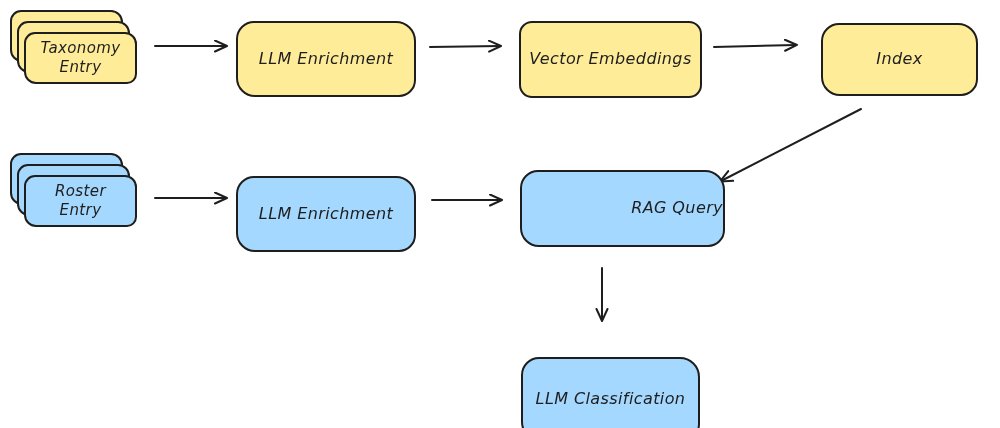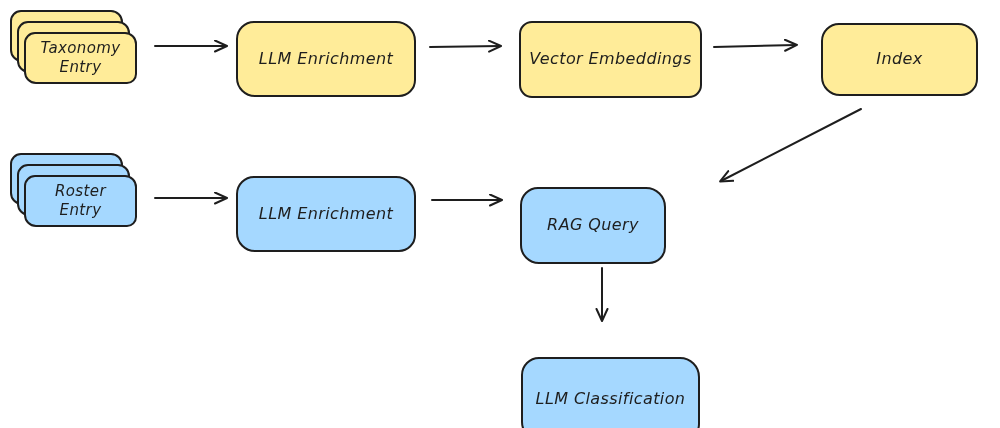--- a/index.html
+++ b/index.html
@@ -46,21 +46,21 @@
   .card .label { font-size: 15px; line-height: 1.25; }
   .card-back   { left: 0;  top: 0; }
   .card-middle { left: 7;  top: 11px; left: 7px; }
   .card-front  { left: 14px; top: 22px; }
 
   
   #node-llm-enrichment-top   { left: 236px; top: 9px;   width: 180px; height: 76px; }
   #node-vector-embeddings    { left: 519px; top: 9px;   width: 183px; height: 77px; border-radius: 13px; }
   #node-index                { left: 821px; top: 11px;  width: 157px; height: 73px; }
   #node-llm-enrichment-bottom{ left: 236px; top: 164px; width: 180px; height: 76px; }
-  #node-rag-query            { left: 520px; top: 175px; width: 146px; height: 77px; }
+  #node-rag-query            { left: 520px; top: 158px; width: 205px; height: 77px; justify-content: flex-end; }
   #node-llm-classification   { left: 521px; top: 345px; width: 179px; height: 84px; }
   #stack-taxonomy-entry      { left: 10px; top: 10px;  width: 127px; height: 74px; }
   #stack-roster-entry        { left: 10px; top: 153px; width: 127px; height: 90px; }
 </style>
 </head>
 <body>
 
 <div class="canvas">
 
   <svg class="arrows" viewBox="0 0 1000 428" xmlns="http://www.w3.org/2000/svg">

